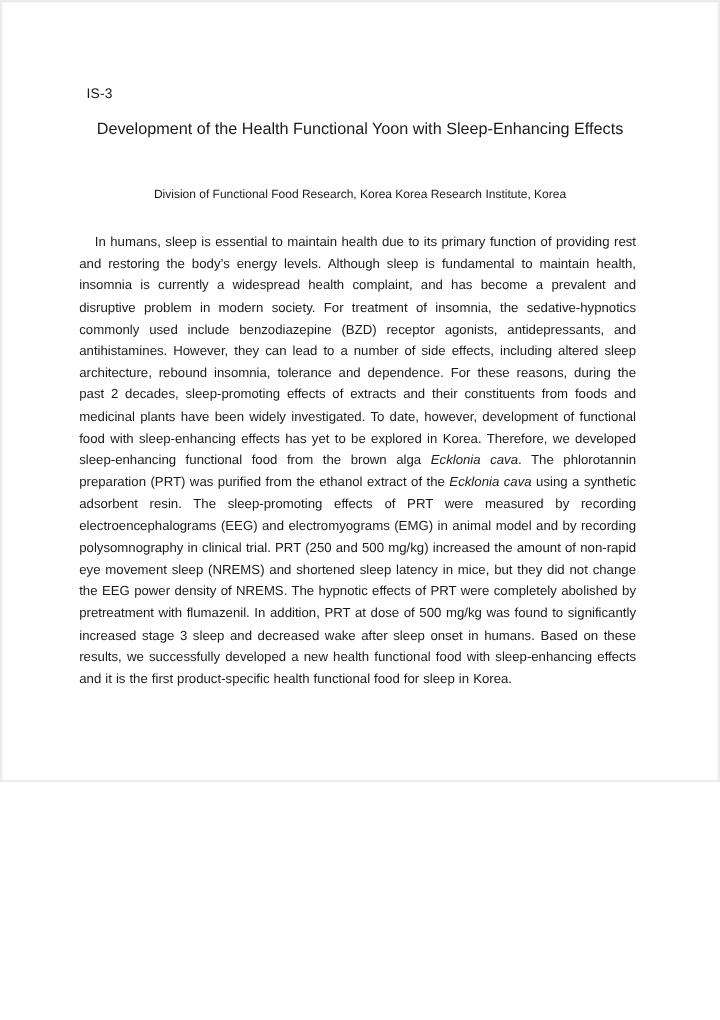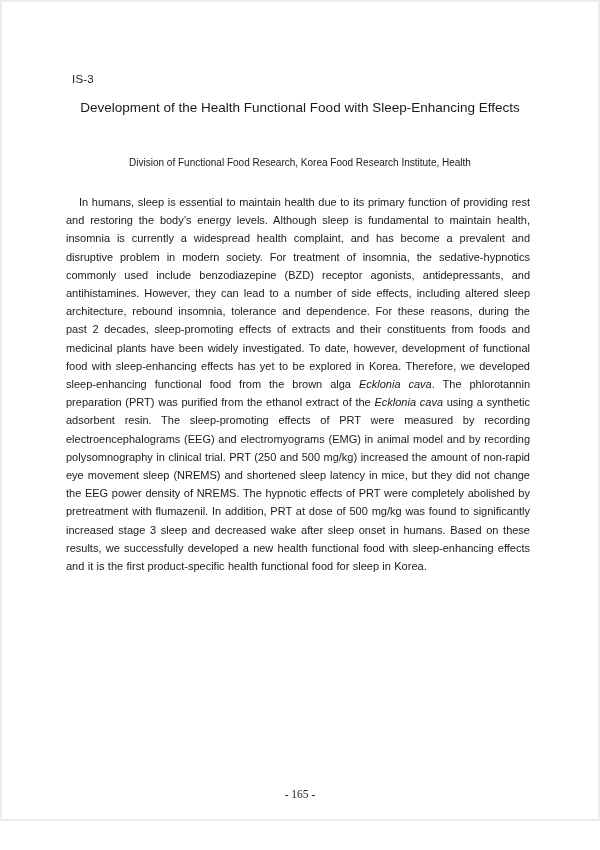--- a/index.html
+++ b/index.html
@@ -5,21 +5,21 @@
   html, body {
     margin: 0;
     padding: 0;
     background: #ffffff;
     font-family: "Liberation Sans", sans-serif;
     color: #1a1a1a;
   }
   .page {
     position: relative;
     width: 600px;
-    height: 821px;
+    height: 652px;
     background: #ffffff;
     box-sizing: border-box;
     border: 2px solid #ececec;
     overflow: hidden;
   }
   .session-code {
     position: absolute;
     left: 70px;
     top: 71px;
     font-size: 11.5px;
@@ -73,21 +73,21 @@
     font-family: "Liberation Serif", serif;
     font-size: 11.5px;
   }
 </style>
 </head>
 <body>
 
 <div class="page">
   <div class="session-code">IS-3</div>
 
-  <div class="paper-title">Development of the Health Functional Food with Sleep-Enhancing Effects</div>
+  <div class="paper-title">Development of the Health Functional Yoon with Sleep-Enhancing Effects</div>
 
 
-  <div class="affiliation">Division of Functional Food Research, Korea Food Research Institute, Health</div>
+  <div class="affiliation">Division of Functional Food Research, Korea Korea Research Institute, Korea</div>
 
   <div class="abstract"><span>In humans, sleep is essential to maintain health due to its primary function of providing rest and restoring the body’s energy levels. Although sleep is fundamental to maintain health, insomnia is currently a widespread health complaint, and has become a prevalent and disruptive problem in modern society. For treatment of insomnia, the sedative-hypnotics commonly used include benzodiazepine (BZD) receptor agonists, antidepressants, and antihistamines. However, they can lead to a number of side effects, including altered sleep architecture, rebound insomnia, tolerance and dependence. For these reasons, during the past 2 decades, sleep-promoting effects of extracts and their constituents from foods and medicinal plants have been widely investigated. To date, however, development of functional food with sleep-enhancing effects has yet to be explored in Korea. Therefore, we developed sleep-enhancing functional food from the brown alga </span><span class="italic">Ecklonia cava</span><span>. The phlorotannin preparation (PRT) was purified from the ethanol extract of the </span><span class="italic">Ecklonia cava</span><span> using a synthetic adsorbent resin. The sleep-promoting effects of PRT were measured by recording electroencephalograms (EEG) and electromyograms (EMG) in animal model and by recording polysomnography in clinical trial. PRT (250 and 500 mg/kg) increased the amount of non-rapid eye movement sleep (NREMS) and shortened sleep latency in mice, but they did not change the EEG power density of NREMS. The hypnotic effects of PRT were completely abolished by pretreatment with flumazenil. In addition, PRT at dose of 500 mg/kg was found to significantly increased stage 3 sleep and decreased wake after sleep onset in humans. Based on these results, we successfully developed a new health functional food with sleep-enhancing effects and it is the first product-specific health functional food for sleep in Korea.</span></div>
 
   <div class="page-number">- 165 -</div>
 </div>
 
 </body></html>

